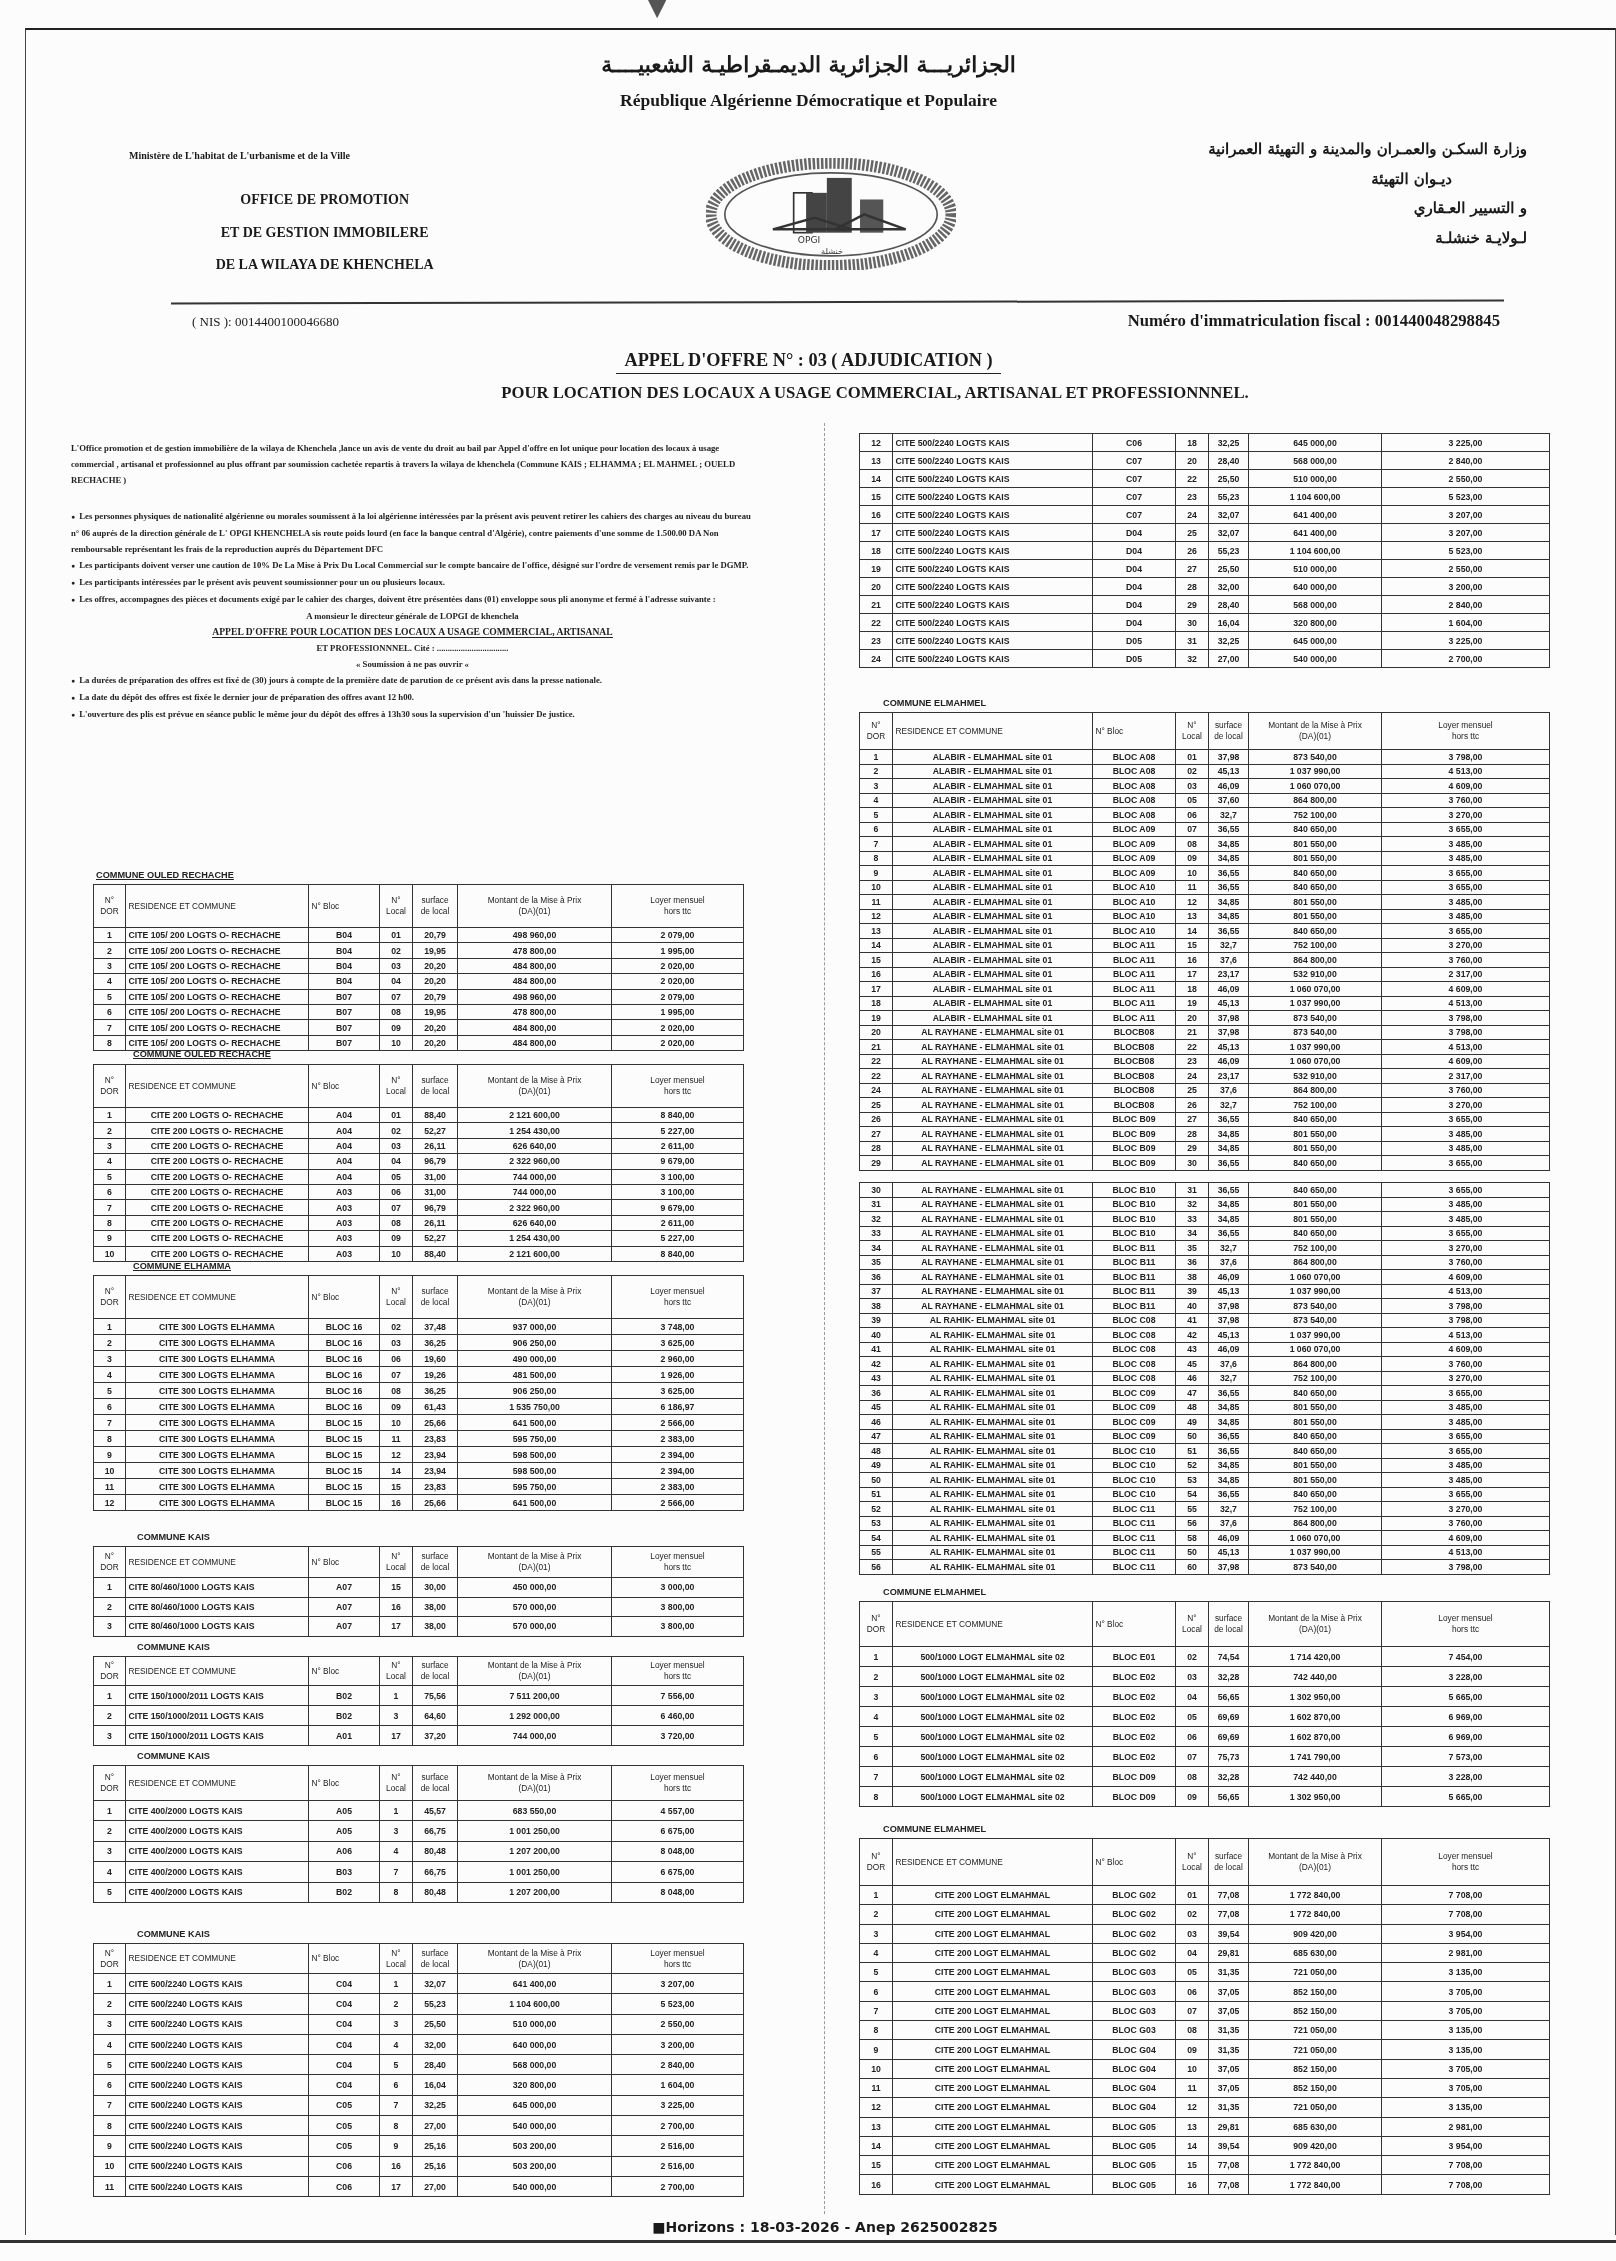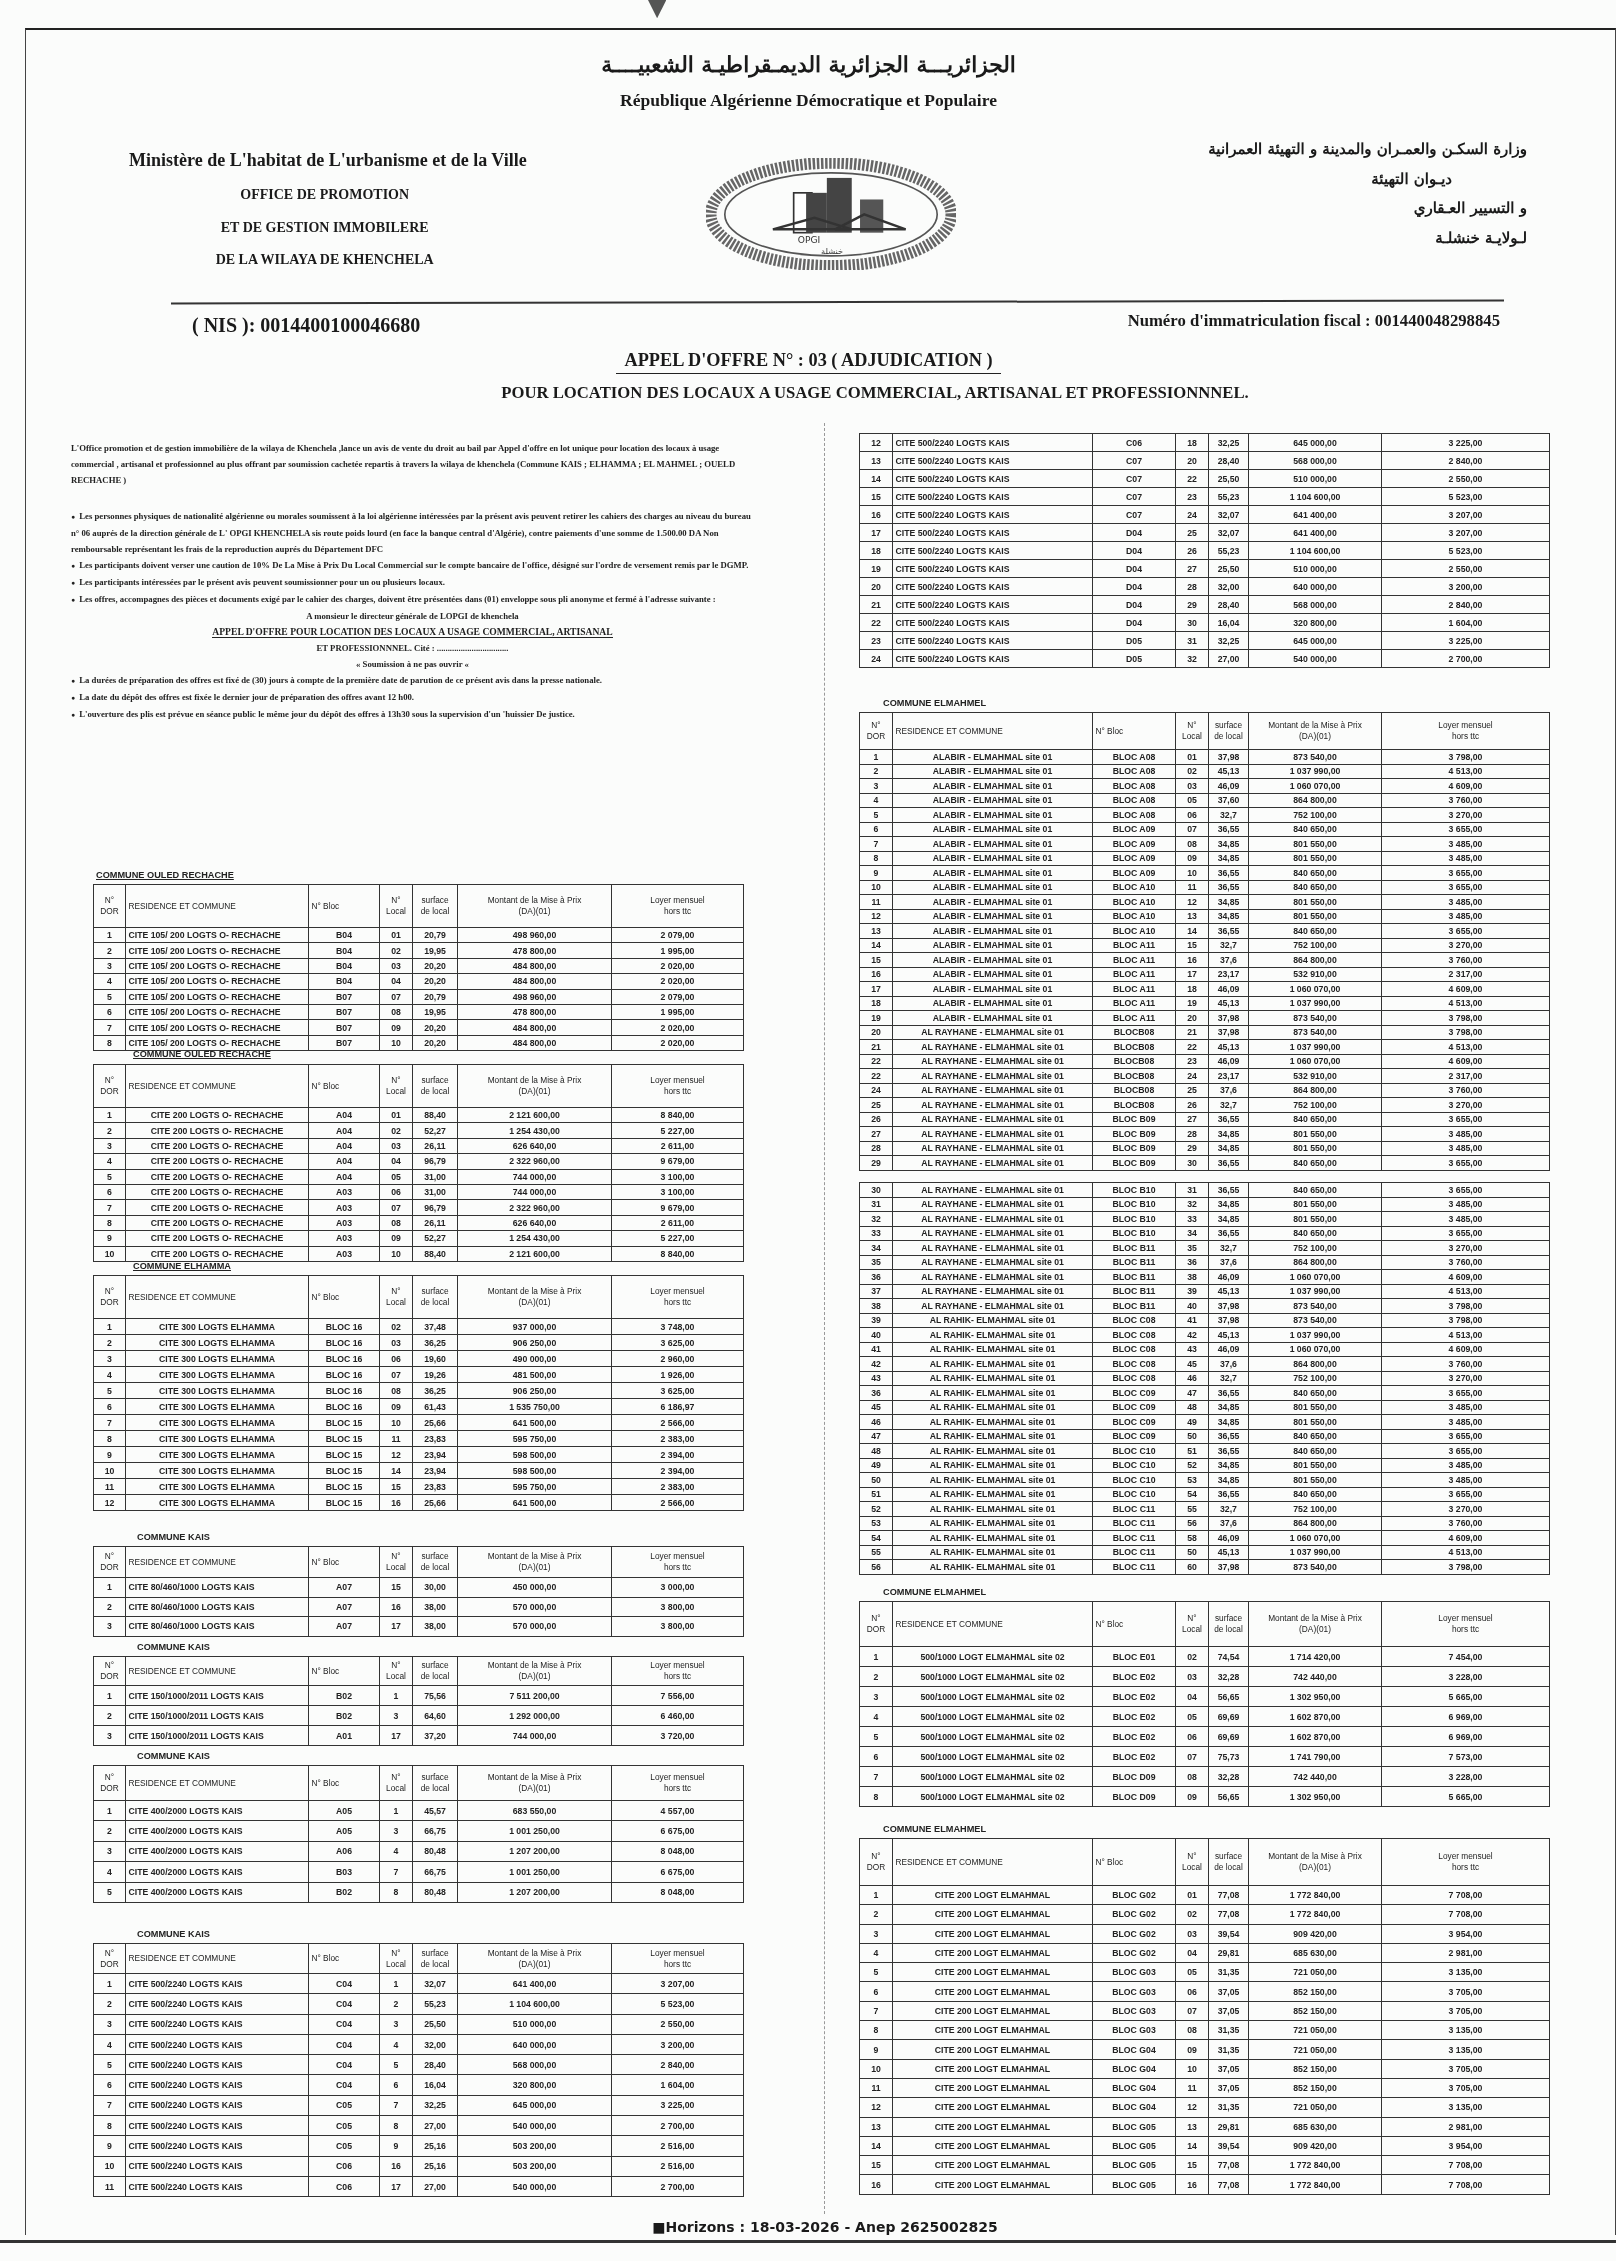--- a/index.html
+++ b/index.html
@@ -11,34 +11,34 @@
   .frame { position: absolute; left: 25px; top: 28px; width: 1591px; height: 2207px;
     border-top: 2.5px solid #222; border-left: 1.7px solid #444; border-right: 1.7px solid #444; }
 
   .arabic-title { position: absolute; left: 0; width: 1617px; top: 52px; text-align: center;
     font-family: "DejaVu Serif", serif; font-size: 21.7px; font-weight: bold; direction: rtl; }
   .fr-title { position: absolute; left: 0; width: 1617px; top: 90px; text-align: center;
     font-family: "Liberation Serif", serif; font-size: 17.5px; font-weight: bold; }
 
   .left-head { position: absolute; left: 129px; top: 150px; width: 475px;
     font-family: "Liberation Serif", serif; font-weight: bold; font-size: 13.3px; }
-  .left-head .ministry { font-size: 18px; margin-bottom: 16px; }
+  .left-head .ministry { font-size: 10px; margin-bottom: 31px; }
   .left-head .office-line { text-align: center; width: 358px; margin-left: 16.7px; font-size: 14px; margin-bottom: 16.7px; }
 
   .logo { position: absolute; left: 706px; top: 158px; width: 250px; height: 112px; }
 
   .right-head { position: absolute; right: 90px; top: 140px; width: 433px; text-align: right;
     direction: rtl; font-family: "DejaVu Serif", serif; font-weight: bold; font-size: 15px; }
   .right-head div { margin-bottom: 11.7px; }
   .right-head .l2, .right-head .l3, .right-head .l4 { padding-right: 0; margin-right: 0; }
   .right-head .l2 { margin-right: 75px; }
 
   .rule { position: absolute; left: 171px; top: 301px; width: 1333px; height: 1.7px; background: #333; transform: rotate(-0.12deg); }
 
-  .nis { position: absolute; left: 192px; top: 314px; font-family: "Liberation Serif", serif; font-weight: bold; font-size: 20px; }
+  .nis { position: absolute; left: 192px; top: 314px; font-family: "Liberation Serif", serif; font-weight: normal; font-size: 13px; }
   .fiscal { position: absolute; right: 117px; top: 311px; font-family: "Liberation Serif", serif; font-weight: bold; font-size: 16.7px; }
 
   .appel { position: absolute; left: 0; width: 1617px; top: 350px; text-align: center;
     font-family: "Liberation Serif", serif; font-weight: bold; font-size: 18.3px; }
   .appel span { border-bottom: 1.7px solid #222; padding: 0 8.3px 2.5px; }
   .pour { position: absolute; left: 0; width: 1617px; top: 383px; text-align: center;
     font-family: "Liberation Serif", serif; font-weight: bold; font-size: 16.7px; padding-left: 133px; }
 
   .col-divider { position: absolute; left: 824px; top: 423px; height: 1791px; border-left: 0.8px dashed #999; }
 

